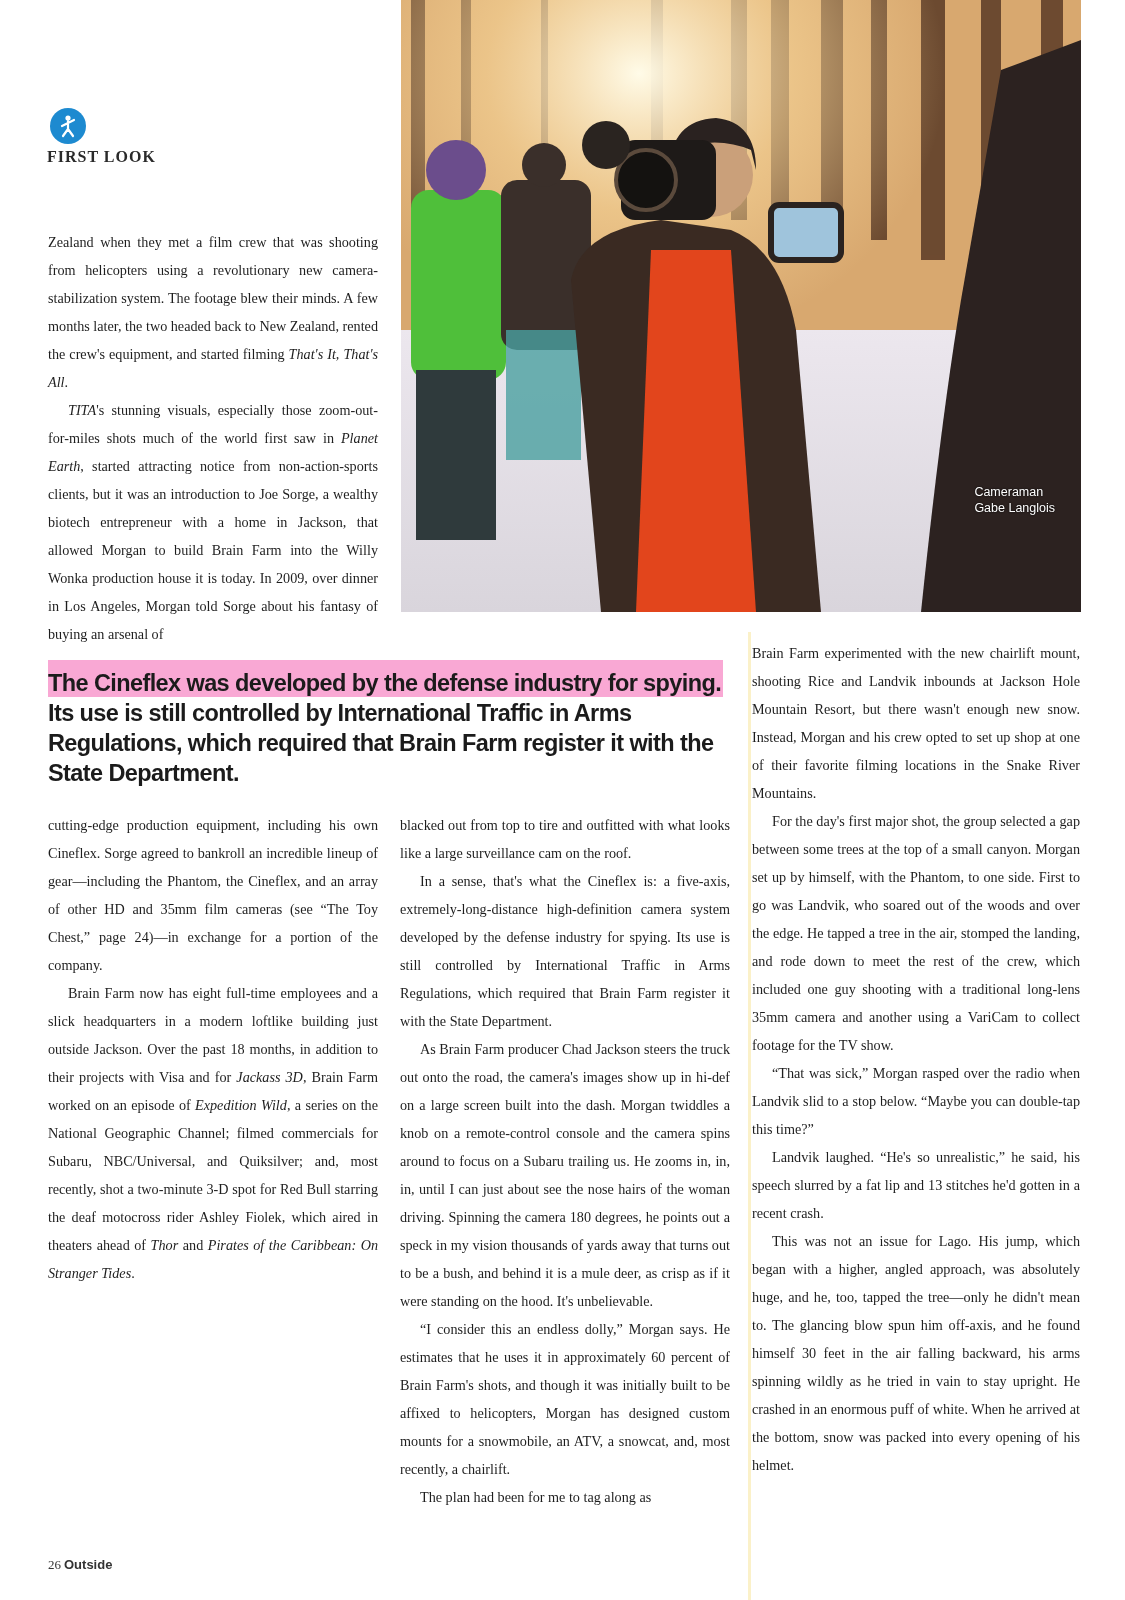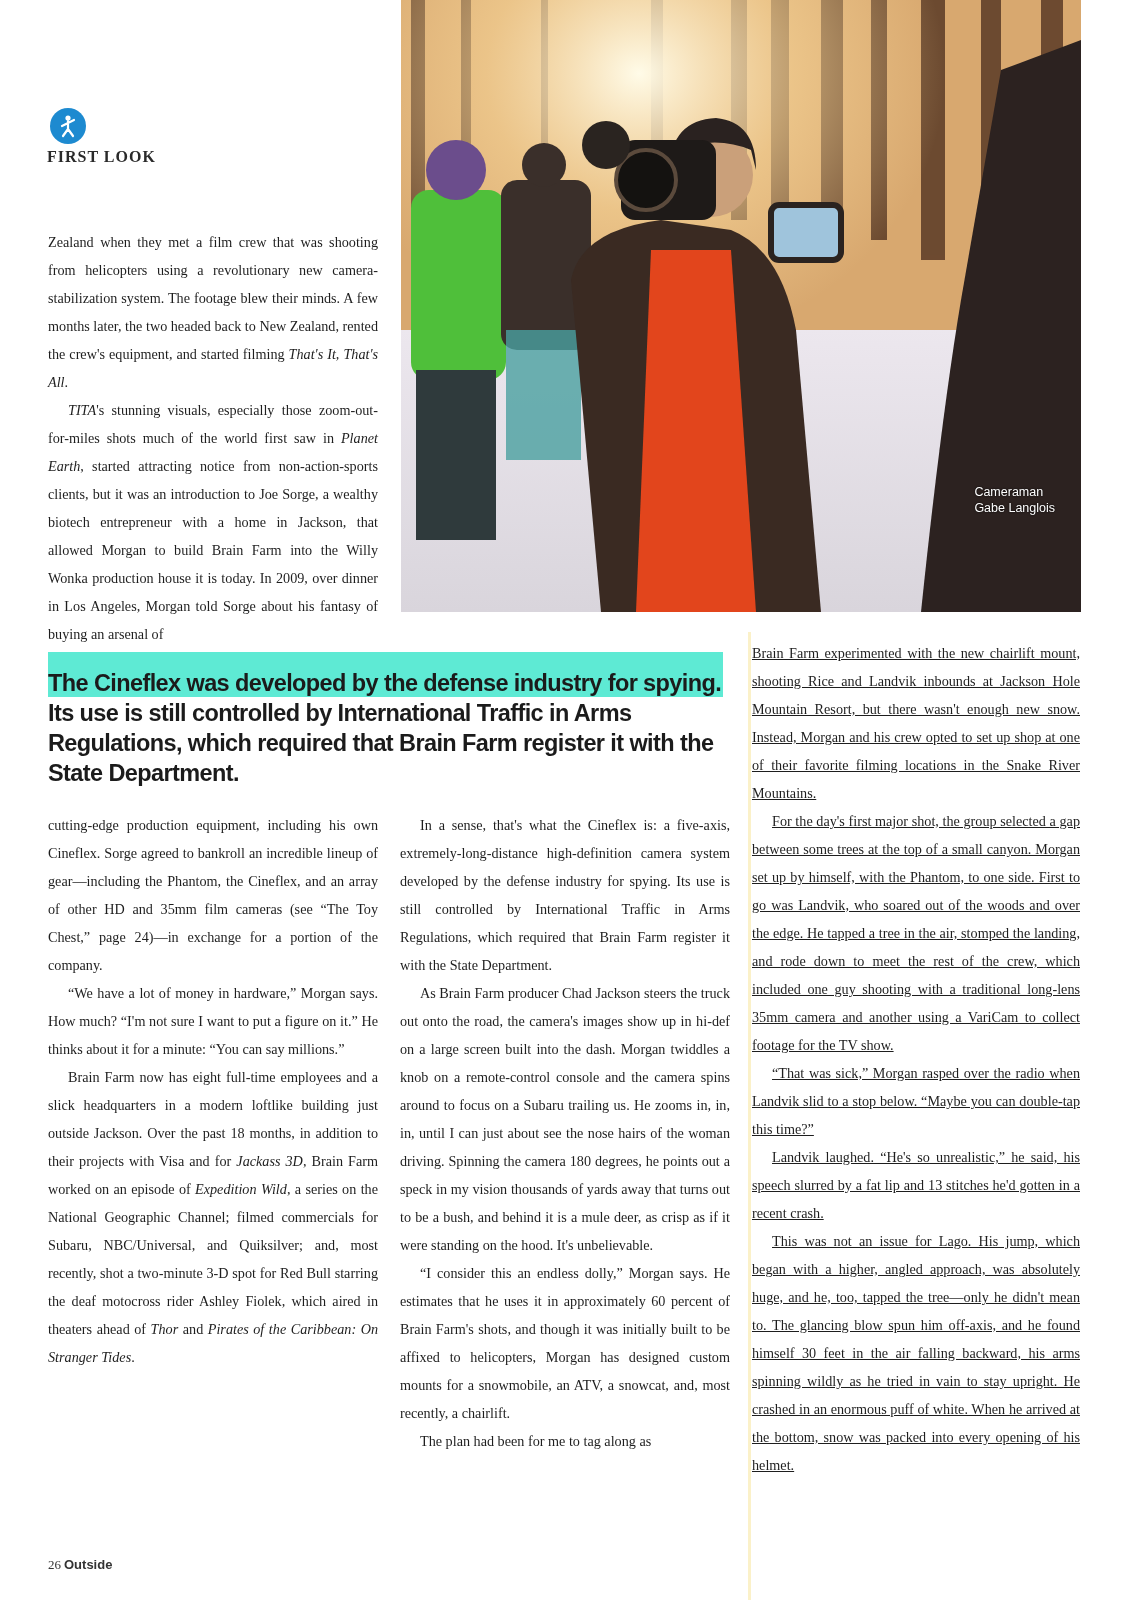--- a/index.html
+++ b/index.html
@@ -23,26 +23,26 @@
 
   
   .col { font-size: 14.2px; line-height: 28px; text-align: justify; hyphens: auto; }
   .col p { margin: 0; text-indent: 20px; }
   .col p.noindent { text-indent: 0; }
   .col p.sectionbreak { margin-top: 20px; text-indent: 0; }
   .smallcaps { font-variant: small-caps; letter-spacing: 1px; }
   .col-top-left { left: 48px; top: 228px; width: 330px; }
   .col-a { left: 48px; top: 811px; width: 330px; }
   .col-b { left: 400px; top: 811px; width: 330px; }
-  .col-c { left: 752px; top: 639px; width: 328px; text-decoration: underline; }
+  .col-c { left: 752px; top: 639px; width: 328px; }
 
   
   .pullquote { left: 48px; top: 668px; width: 690px; font-family: "Liberation Sans", "DejaVu Sans", sans-serif;
                font-weight: bold; font-size: 23.5px; line-height: 30px; color: #1b1b1b; letter-spacing: -0.6px; }
-  .hl { background: #5eead4; padding: 18px 2px 1px 0; }
+  .hl { background: #f9a8d4; padding: 10px 2px 1px 0; }
 
   .col-rule { left: 748px; top: 632px; width: 3px; height: 968px; background: #fbf1c9; }
 
   .footer { left: 48px; top: 1557px; font-size: 13px; color: #333; }
   .footer .pnum { font-family: "Liberation Serif", serif; }
   .footer .brand { font-family: "Liberation Sans", sans-serif; font-weight: bold; margin-left: 3px; }
 </style>
 </head>
 <body>
 
@@ -113,24 +113,24 @@
     <p class="noindent"><span>Zealand when they met a film crew that was shooting from helicopters using a revolutionary new camera-stabilization system. The footage blew their minds. A few months later, the two headed back to New Zealand, rented the crew's equipment, and started filming </span><em>That's It, That's All</em><span>.</span></p>
     <p><em>TITA</em><span>'s stunning visuals, especially those zoom-out-for-miles shots much of the world first saw in </span><em>Planet Earth</em><span>, started attracting notice from non-action-sports clients, but it was an introduction to Joe Sorge, a wealthy biotech entrepreneur with a home in Jackson, that allowed Morgan to build Brain Farm into the Willy Wonka production house it is today. In 2009, over dinner in Los Angeles, Morgan told Sorge about his fantasy of buying an arsenal of</span></p>
   </div>
 
 <div class="abs pullquote">
   <span class="hl">The Cineflex was developed by the defense industry for spying.</span><span> Its use is still controlled by International Traffic in Arms Regulations, which required that Brain Farm register it with the State Department.</span>
 </div>
 
 <div class="abs col col-a">
     <p class="noindent"><span>cutting-edge production equipment, including his own Cineflex. Sorge agreed to bankroll an incredible lineup of gear—including the Phantom, the Cineflex, and an array of other HD and 35mm film cameras (see “The Toy Chest,” page 24)—in exchange for a portion of the company.</span></p>
-    <p><span>“We have a lot of money in hardware,” Morgan says. How much? “I'm not sure I want to put a figure on it.” He thinks about it for a minute: “You can say millions.”</span></p>
     <p><span>Brain Farm now has eight full-time employees and a slick headquarters in a modern loftlike building just outside Jackson. Over the past 18 months, in addition to their projects with Visa and for </span><em>Jackass 3D</em><span>, Brain Farm worked on an episode of </span><em>Expedition Wild</em><span>, a series on the National Geographic Channel; filmed commercials for Subaru, NBC/Universal, and Quiksilver; and, most recently, shot a two-minute 3-D spot for Red Bull starring the deaf motocross rider Ashley Fiolek, which aired in theaters ahead of </span><em>Thor</em><span> and </span><em>Pirates of the Caribbean: On Stranger Tides</em><span>.</span></p>
   </div>
 <div class="abs col col-b">
+    <p class="noindent"><span>blacked out from top to tire and outfitted with what looks like a large surveillance cam on the roof.</span></p>
     <p><span>In a sense, that's what the Cineflex is: a five-axis, extremely-long-distance high-definition camera system developed by the defense industry for spying. Its use is still controlled by International Traffic in Arms Regulations, which required that Brain Farm register it with the State Department.</span></p>
     <p><span>As Brain Farm producer Chad Jackson steers the truck out onto the road, the camera's images show up in hi-def on a large screen built into the dash. Morgan twiddles a knob on a remote-control console and the camera spins around to focus on a Subaru trailing us. He zooms in, in, in, until I can just about see the nose hairs of the woman driving. Spinning the camera 180 degrees, he points out a speck in my vision thousands of yards away that turns out to be a bush, and behind it is a mule deer, as crisp as if it were standing on the hood. It's unbelievable.</span></p>
     <p><span>“I consider this an endless dolly,” Morgan says. He estimates that he uses it in approximately 60 percent of Brain Farm's shots, and though it was initially built to be affixed to helicopters, Morgan has designed custom mounts for a snowmobile, an ATV, a snowcat, and, most recently, a chairlift.</span></p>
     <p><span>The plan had been for me to tag along as</span></p>
   </div>
 <div class="abs col-rule"></div>
 <div class="abs col col-c">
     <p class="noindent"><span>Brain Farm experimented with the new chairlift mount, shooting Rice and Landvik inbounds at Jackson Hole Mountain Resort, but there wasn't enough new snow. Instead, Morgan and his crew opted to set up shop at one of their favorite filming locations in the Snake River Mountains.</span></p>
     <p><span>For the day's first major shot, the group selected a gap between some trees at the top of a small canyon. Morgan set up by himself, with the Phantom, to one side. First to go was Landvik, who soared out of the woods and over the edge. He tapped a tree in the air, stomped the landing, and rode down to meet the rest of the crew, which included one guy shooting with a traditional long-lens 35mm camera and another using a VariCam to collect footage for the TV show.</span></p>
     <p><span>“That was sick,” Morgan rasped over the radio when Landvik slid to a stop below. “Maybe you can double-tap this time?”</span></p>

